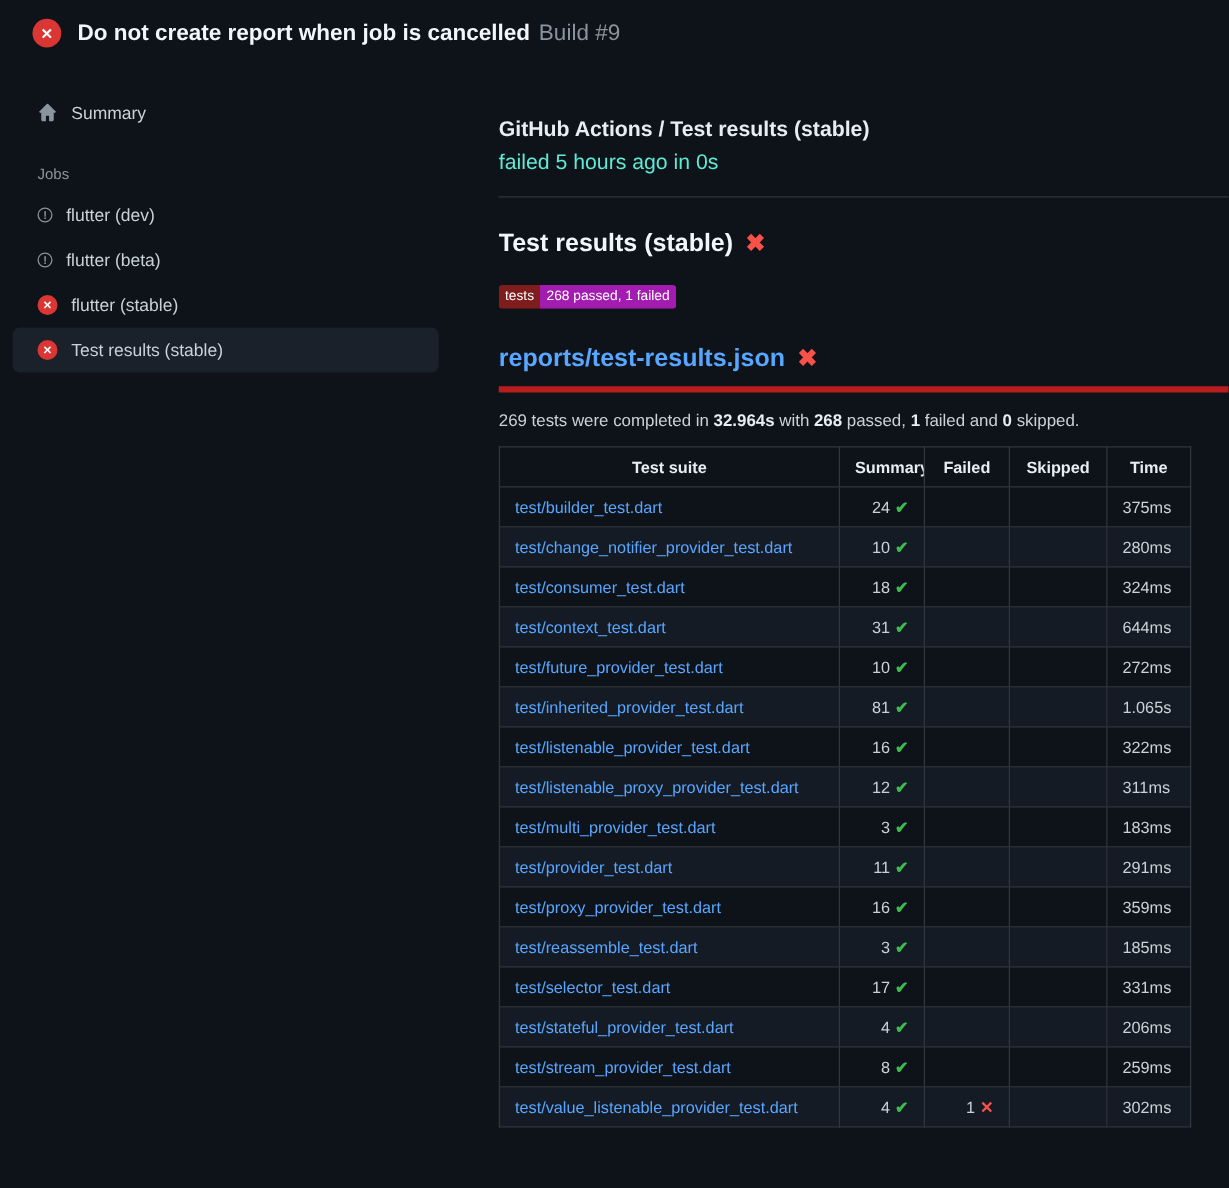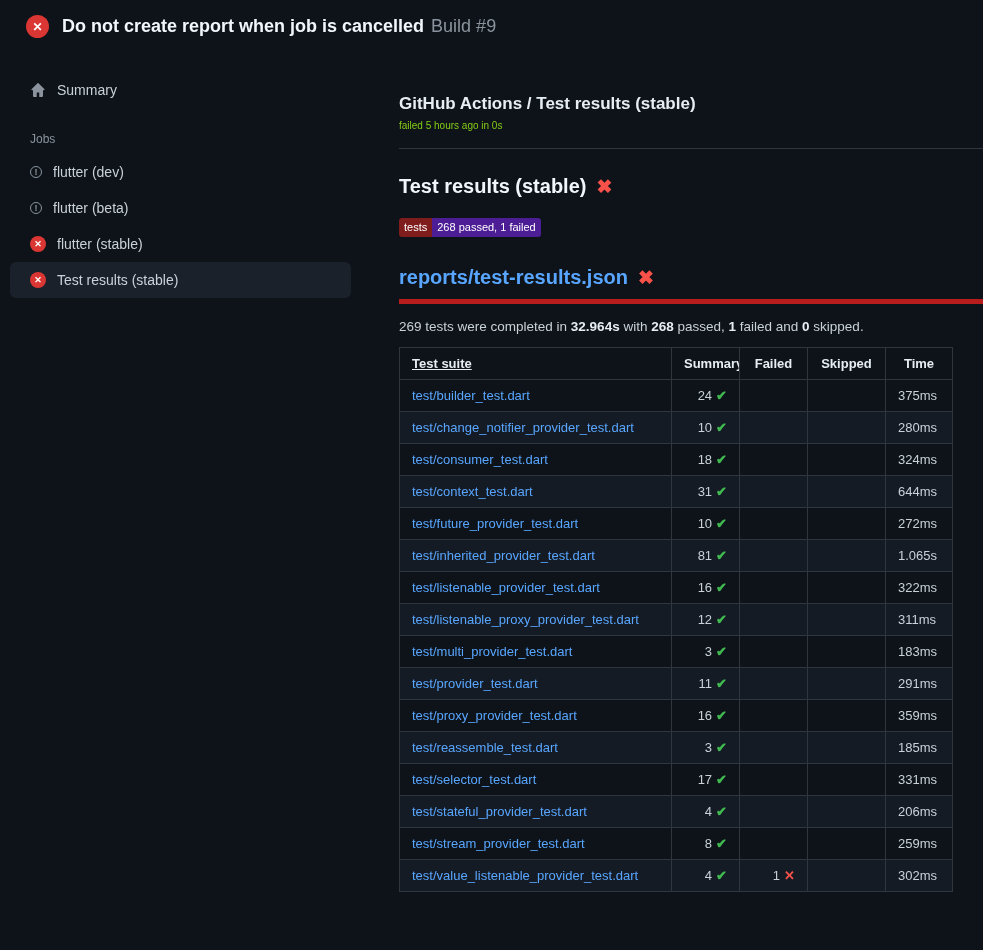--- a/index.html
+++ b/index.html
@@ -41,45 +41,45 @@
   }
   .job-icon.cancelled {
     width: 12px; height: 12px; border: 1.5px solid #8b949e; border-radius: 50%;
     color: #8b949e; font-size: 9px; font-weight: bold;
   }
   .home-icon svg { display: block; }
 
   
   main { flex: 1; min-width: 0; padding: 44px 0 20px 24px; }
   .breadcrumb { font-weight: 700; color: #e6edf3; font-size: 17px; }
-  .status-line { color: #84cc16; font-size: 10px; margin-top: 6px; }
+  .status-line { color: #5eead4; font-size: 17px; margin-top: 6px; }
   .main-divider { border: none; border-top: 1px solid #30363d; margin: 17px 0 0; }
   h2.check-title {
     font-size: 20px; color: #f0f6fc; margin: 26px 0 0; font-weight: 700;
     display: flex; align-items: center; gap: 10px;
   }
   .red-x { color: #f85149; font-weight: 700; font-size: 19px; line-height: 1; }
   .badge-row { margin-top: 20px; }
   .badge { display: inline-flex; font-size: 11px; line-height: 1; border-radius: 3px; overflow: hidden; }
   .badge .badge-label { background: #7f1d1d; color: #fff; padding: 4px 5px; }
-  .badge .badge-value { background: #4c1d95; color: #fff; padding: 4px 5px; }
+  .badge .badge-value { background: #a21caf; color: #fff; padding: 4px 5px; }
   h2.report-title {
     font-size: 20px; margin: 29px 0 0; font-weight: 700;
     display: flex; align-items: center; gap: 10px;
     padding-bottom: 10px; border-bottom: 5px solid #b91c1c;
   }
   h2.report-title a { color: #58a6ff; }
   .summary-line { margin: 15px 0 0; font-size: 13.5px; color: #c9d1d9; }
   .summary-line b { color: #e6edf3; }
 
   
   table.results { border-collapse: collapse; margin-top: 13px; table-layout: fixed; width: 553px; font-size: 13px; }
   .results th, .results td { border: 1px solid #30363d; padding: 8px 12px; overflow: hidden; white-space: nowrap; }
   .results th { font-weight: 700; color: #e6edf3; text-align: center; }
-  .results th.col-suite { text-align: left; text-decoration: underline; }
+  .results th.col-suite { text-align: center; }
   .results tbody tr:nth-child(even) { background: #151b24; }
   td.cell-suite a { color: #58a6ff; }
   td.cell-passed, td.cell-failed { text-align: right; }
   td.cell-time { color: #c9d1d9; }
   .check { color: #3fb950; margin-left: 4px; font-weight: bold; }
   .cross { color: #f85149; margin-left: 4px; font-weight: bold; }
   col.c-suite { width: 272px; } col.c-passed { width: 68px; } col.c-failed { width: 68px; }
   col.c-skipped { width: 78px; } col.c-time { width: 67px; }
 </style>
 </head>

